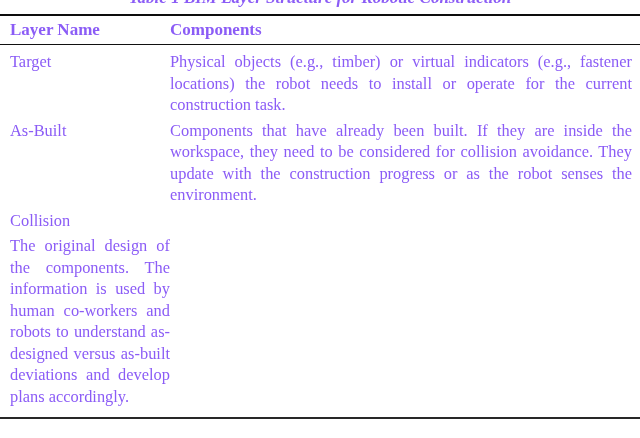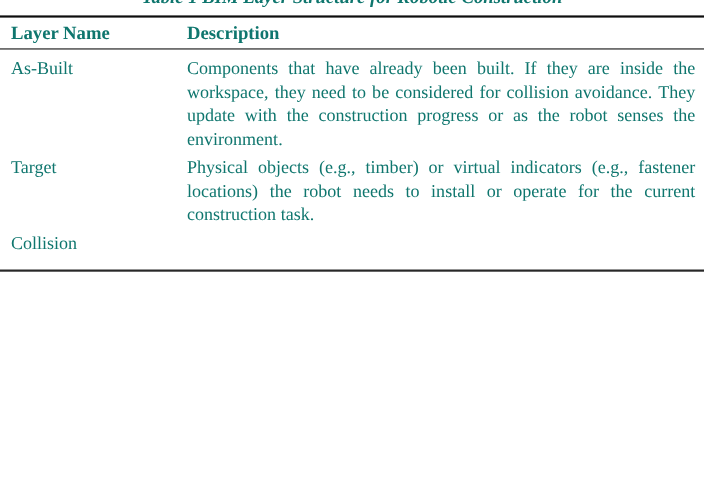--- a/index.html
+++ b/index.html
@@ -7,21 +7,21 @@
     padding: 0;
     background: #ffffff;
   }
   .page {
     position: relative;
     width: 640px;
     height: 438px;
     background: #ffffff;
     overflow: hidden;
     font-family: "Liberation Serif", "DejaVu Serif", serif;
-    color: #0f766e;
+    color: #8b5cf6;
   }
   
   .caption-clip {
     height: 14px;
     overflow: hidden;
     position: relative;
   }
   .caption {
     position: absolute;
     top: -11px;
@@ -70,39 +70,40 @@
 <div class="page">
 
   <div class="caption-clip">
     <div class="caption">Table 1 BIM Layer Structure for Robotic Construction</div>
   </div>
 
   <div class="table">
 
     <div class="thead">
       <div class="cell-layer">Layer Name</div>
-      <div class="cell-desc-header">Description</div>
+      <div class="cell-desc-header">Components</div>
     </div>
 
     <div class="tbody">
   <div class="row">
-    <div class="cell-layer">As-Built</div>
-    <div class="cell-desc">Components that have already been built. If they are inside the workspace, they need to be considered for collision avoidance. They update with the construction progress or as the robot senses the environment.</div>
+    <div class="cell-layer">Target</div>
+    <div class="cell-desc">Physical objects (e.g., timber) or virtual indicators (e.g., fastener locations) the robot needs to install or operate for the current construction task.</div>
   </div>
 
   <div class="row">
-    <div class="cell-layer">Target</div>
-    <div class="cell-desc">Physical objects (e.g., timber) or virtual indicators (e.g., fastener locations) the robot needs to install or operate for the current construction task.</div>
+    <div class="cell-layer">As-Built</div>
+    <div class="cell-desc">Components that have already been built. If they are inside the workspace, they need to be considered for collision avoidance. They update with the construction progress or as the robot senses the environment.</div>
   </div>
 
   <div class="row">
     <div class="cell-layer">Collision</div>
   </div>
 
   <div class="row">
+    <div class="cell-desc">The original design of the components. The information is used by human co-workers and robots to understand as-designed versus as-built deviations and develop plans accordingly.</div>
   </div>
 
   <div class="row">
   </div>
 </div>
 
   </div>
 
 </div>
 

